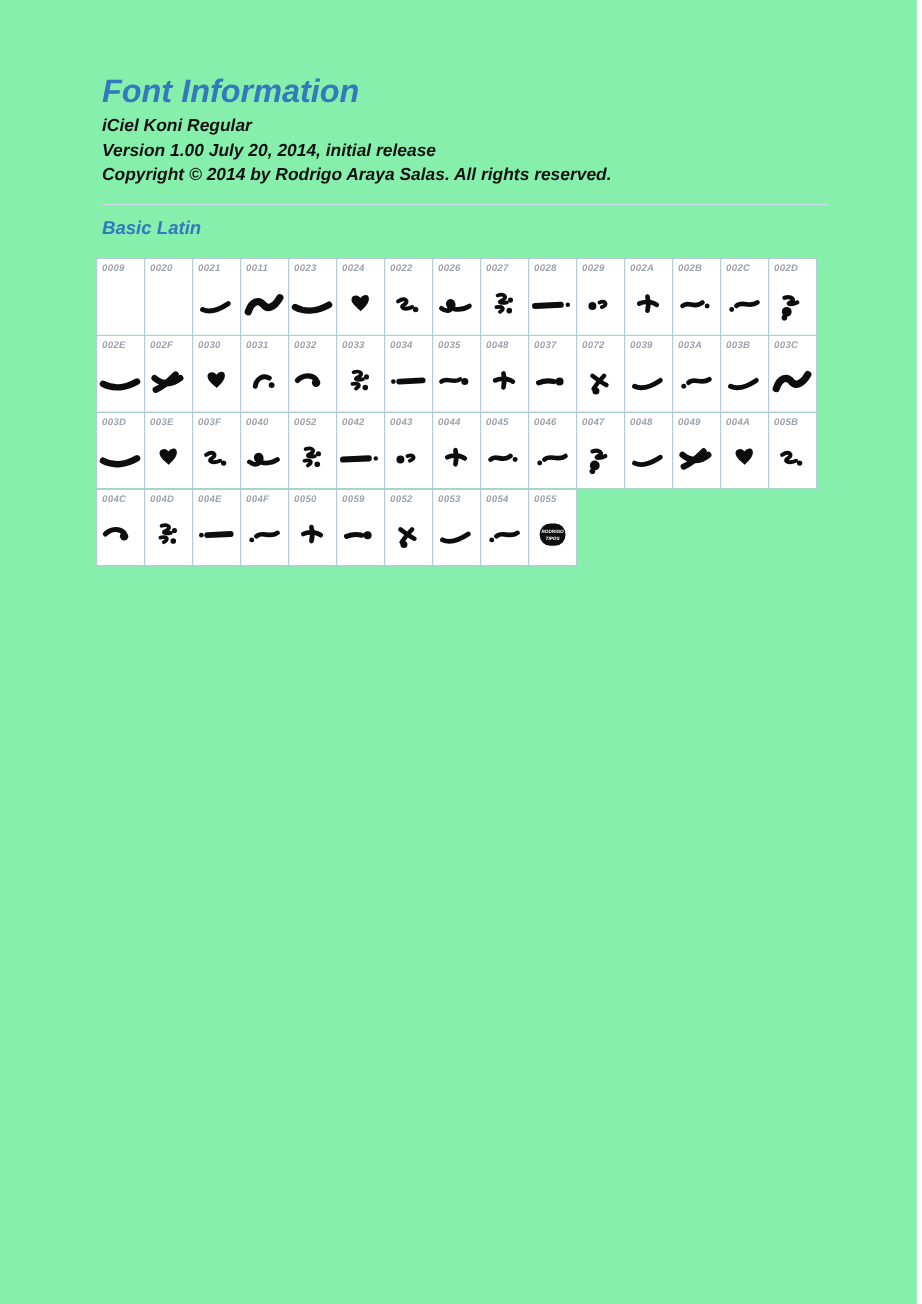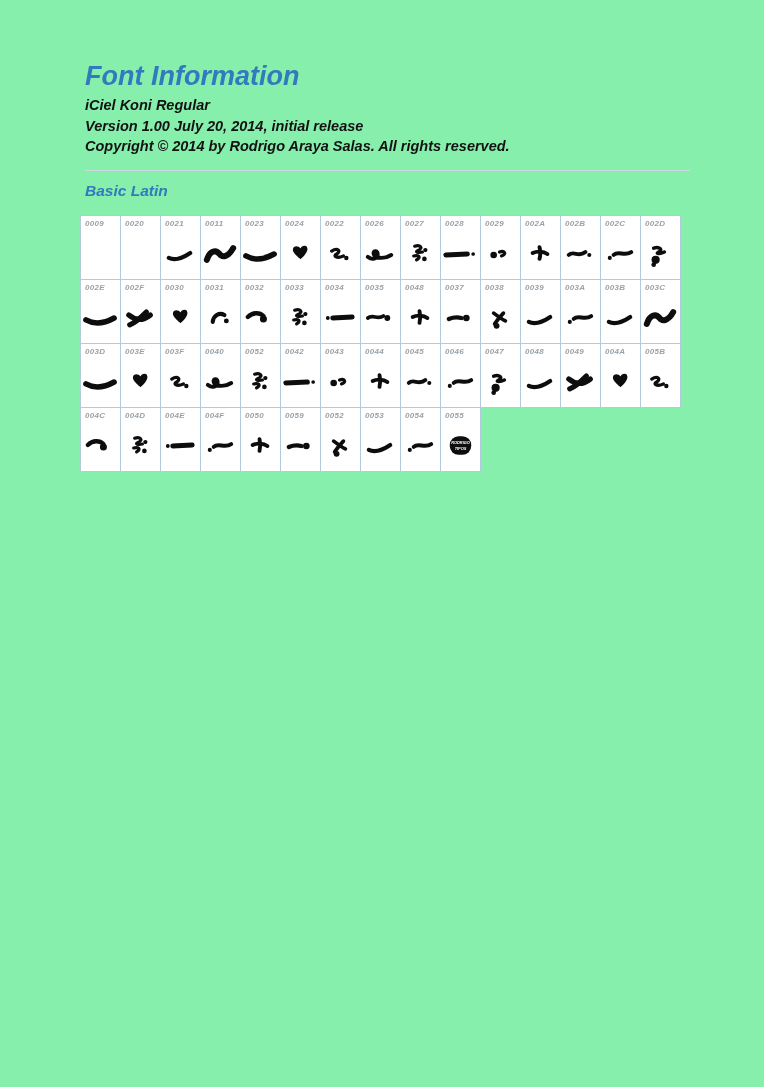--- a/index.html
+++ b/index.html
@@ -314,21 +314,21 @@
               <td>
                 <span class="code-label">0037</span>
                 <div class="glyph-box">
                   <svg width="39" height="30" viewBox="0 0 40 30">
                     <path d="M8 16 C 13 14, 17 14, 21 15" stroke="#0D0D0D" stroke-width="4.4" stroke-linecap="round" fill="none"></path>
                     <circle cx="26" cy="15" r="3.4" fill="#0D0D0D"></circle>
                   </svg>
                 </div>
               </td>
               <td>
-                <span class="code-label">0038</span>
+                <span class="code-label">0072</span>
                 <div class="glyph-box">
                   <svg width="39" height="30" viewBox="0 0 40 30">
                     <path d="M13 10 C 17 13, 21 16, 25 18" stroke="#0D0D0D" stroke-width="3.8" stroke-linecap="round" fill="none"></path>
                     <path d="M23 10 C 19 14, 16 18, 14 21" stroke="#0D0D0D" stroke-width="3.8" stroke-linecap="round" fill="none"></path>
                     <circle cx="16" cy="23" r="3" fill="#0D0D0D"></circle>
                   </svg>
                 </div>
               </td>
               <td>
                 <span class="code-label">0039</span>

